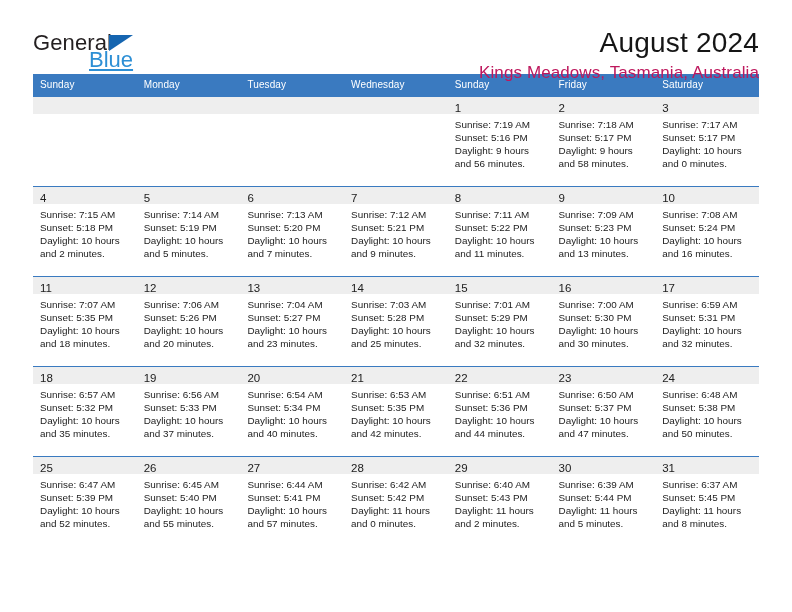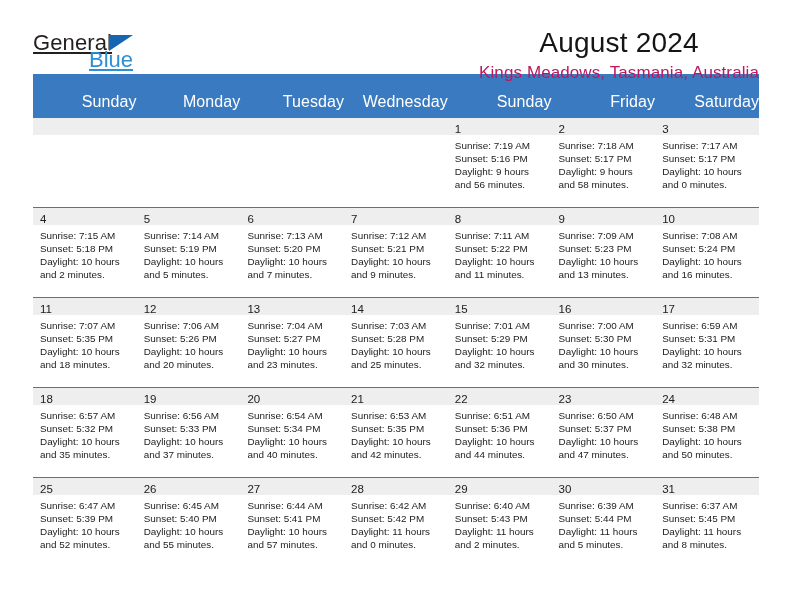--- a/index.html
+++ b/index.html
@@ -35,21 +35,20 @@
     position: relative;
     width: 200px;
     padding-top: 4px;
   }
   .brand-general {
     font-size: 22px;
     color: #231f20;
     letter-spacing: 0.1px;
     line-height: 1;
     display: inline-block;
-    text-decoration: underline;
   }
   .brand-triangle {
     display: inline-block;
     width: 0;
     height: 0;
     border-left: 24px solid #1565b0;
     border-bottom: 16px solid transparent;
     position: relative;
     top: 1px;
     margin-left: -3px;
@@ -58,21 +57,21 @@
     font-size: 22px;
     color: #2d8fd5;
     line-height: 1;
     display: block;
     margin-top: -5px;
     margin-left: 56px;
     text-decoration: underline;
   }
 
   .title-block {
-    text-align: center;
+    text-align: right;
     padding-top: 0px;
   }
   .cal-title {
     font-size: 28px;
     font-weight: normal;
     color: #151515;
     line-height: 1.05;
     letter-spacing: 0.2px;
   }
   .cal-subtitle {
@@ -85,24 +84,24 @@
   
   .calendar {
     width: 726px;
     border-collapse: collapse;
     table-layout: fixed;
     margin-top: 2px;
   }
   .calendar th {
     background: #3a7ac0;
     color: #ffffff;
-    font-size: 16px;
+    font-size: 10px;
     font-weight: normal;
-    text-align: right;
-    padding: 19px 0 6px 7px;
+    text-align: left;
+    padding: 5px 0 6px 7px;
     letter-spacing: 0.1px;
     height: 19px;
     box-sizing: border-box;
   }
   .calendar td {
     vertical-align: top;
     padding: 0;
     border-top: 1.5px solid #3a7ac0;
     height: 90px;
     box-sizing: border-box;

